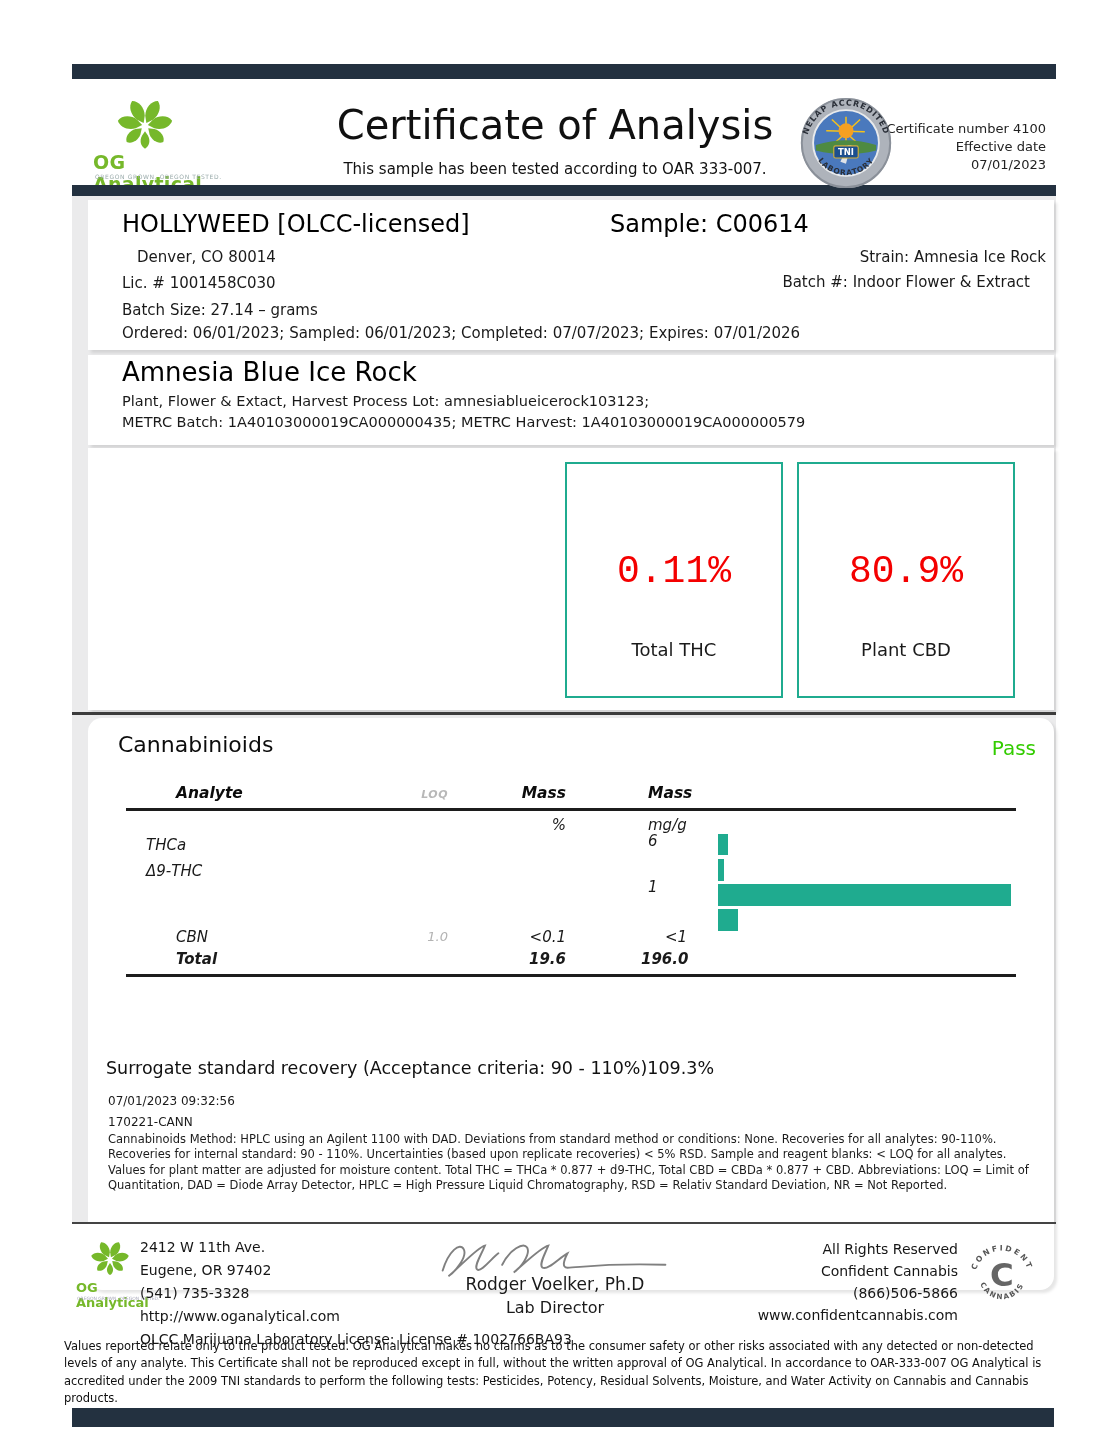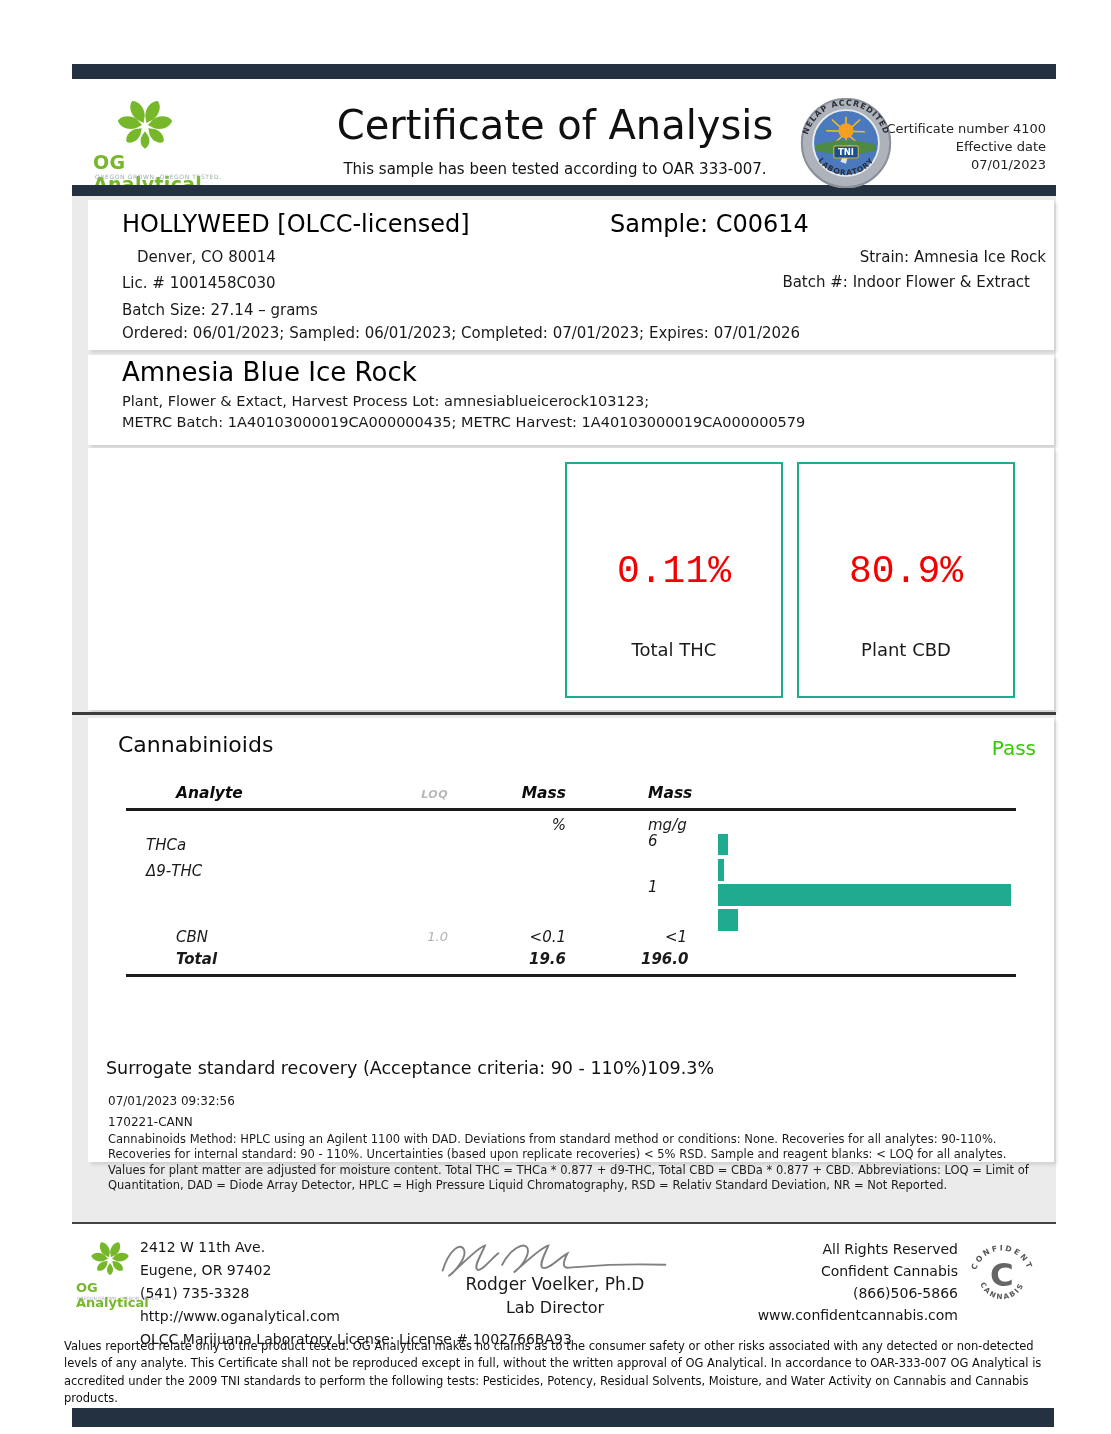--- a/index.html
+++ b/index.html
@@ -20,21 +20,21 @@
   .coa-sub   { position:absolute; left:280px; top:160px; width:550px; text-align:center; font-size:15px; color:#111; }
   .nelap     { position:absolute; left:799px; top:96px;  width:94px;  height:94px; z-index:3; }
   .cert-info { position:absolute; left:880px; top:120px; width:166px; text-align:right; font-size:13px; line-height:18px; color:#222; }
 
   
   .grey-bg { position:absolute; left:72px; top:196px; width:984px; height:1026px; background:#ebebec; }
   .card { position:absolute; background:#fff; box-shadow:3px 3px 3px rgba(0,0,0,.10); }
   .card1 { left:88px; top:200px; width:966px; height:150px; }
   .card2 { left:88px; top:355px; width:966px; height:90px;  }
   .card3 { left:88px; top:448px; width:966px; height:262px; }
-  .card4 { left:88px; top:718px; width:966px; height:444px; }
+  .card4 { left:88px; top:718px; width:966px; height:572px;border-radius:14px; }
   .rule2 { position:absolute; left:72px; top:712px; width:984px; height:3px; background:#3c3c3c; }
   .rule3 { position:absolute; left:72px; top:1222px; width:984px; height:2px; background:#444; }
 
   .abs { position:absolute; }
   .fs15 { font-size:15px; }
   .h24  { font-size:24px; color:#000; }
 
   
   .pot-box { position:absolute; top:14px; width:218px; height:236px; border:2px solid #1fab8f; background:#fff; text-align:center; }
   .pot-val { margin-top:86px; font-size:38px; color:#f40000;font-family:Liberation Mono, monospace; }
@@ -134,21 +134,21 @@
   <div class="grey-bg"></div>
 
   <div class="card card1">
     <div class="abs h24" style="left:34px; top:10px;">HOLLYWEED  [OLCC-licensed]</div>
     <div class="abs h24" style="left:522px; top:10px;">Sample: C00614</div>
     <div class="abs fs15" style="left:34px; top:48px;margin-left:15px;">Denver, CO 80014</div>
     <div class="abs fs15" style="right:8px; top:48px;">Strain: Amnesia Ice Rock</div>
     <div class="abs fs15" style="left:34px; top:74px;">Lic. # 1001458C030</div>
     <div class="abs fs15" style="right:24px; top:73px;">Batch #: Indoor Flower &amp; Extract</div>
     <div class="abs fs15" style="left:34px; top:101px;">Batch Size: 27.14 – grams</div>
-    <div class="abs fs15" style="left:34px; top:124px;">Ordered: 06/01/2023; Sampled: 06/01/2023; Completed: 07/01/2023; Expires: 07/01/2026</div>
+    <div class="abs fs15" style="left:34px; top:124px;">Ordered: 06/01/2023; Sampled: 06/01/2023; Completed: 07/07/2023; Expires: 07/01/2026</div>
   </div>
 
   <div class="card card2">
     <div class="abs" style="left:34px; top:2px; font-size:26px; color:#000;">Amnesia Blue Ice Rock</div>
     <div class="abs" style="left:34px; top:38px; font-size:14.5px;">Plant, Flower &amp; Extact, Harvest Process Lot: amnesiablueicerock103123;</div>
     <div class="abs" style="left:34px; top:59px; font-size:14.5px;">METRC Batch: 1A40103000019CA000000435; METRC Harvest: 1A40103000019CA000000579</div>
   </div>
 
   <div class="card card3">
     <div class="pot-box" style="left:477px;">

